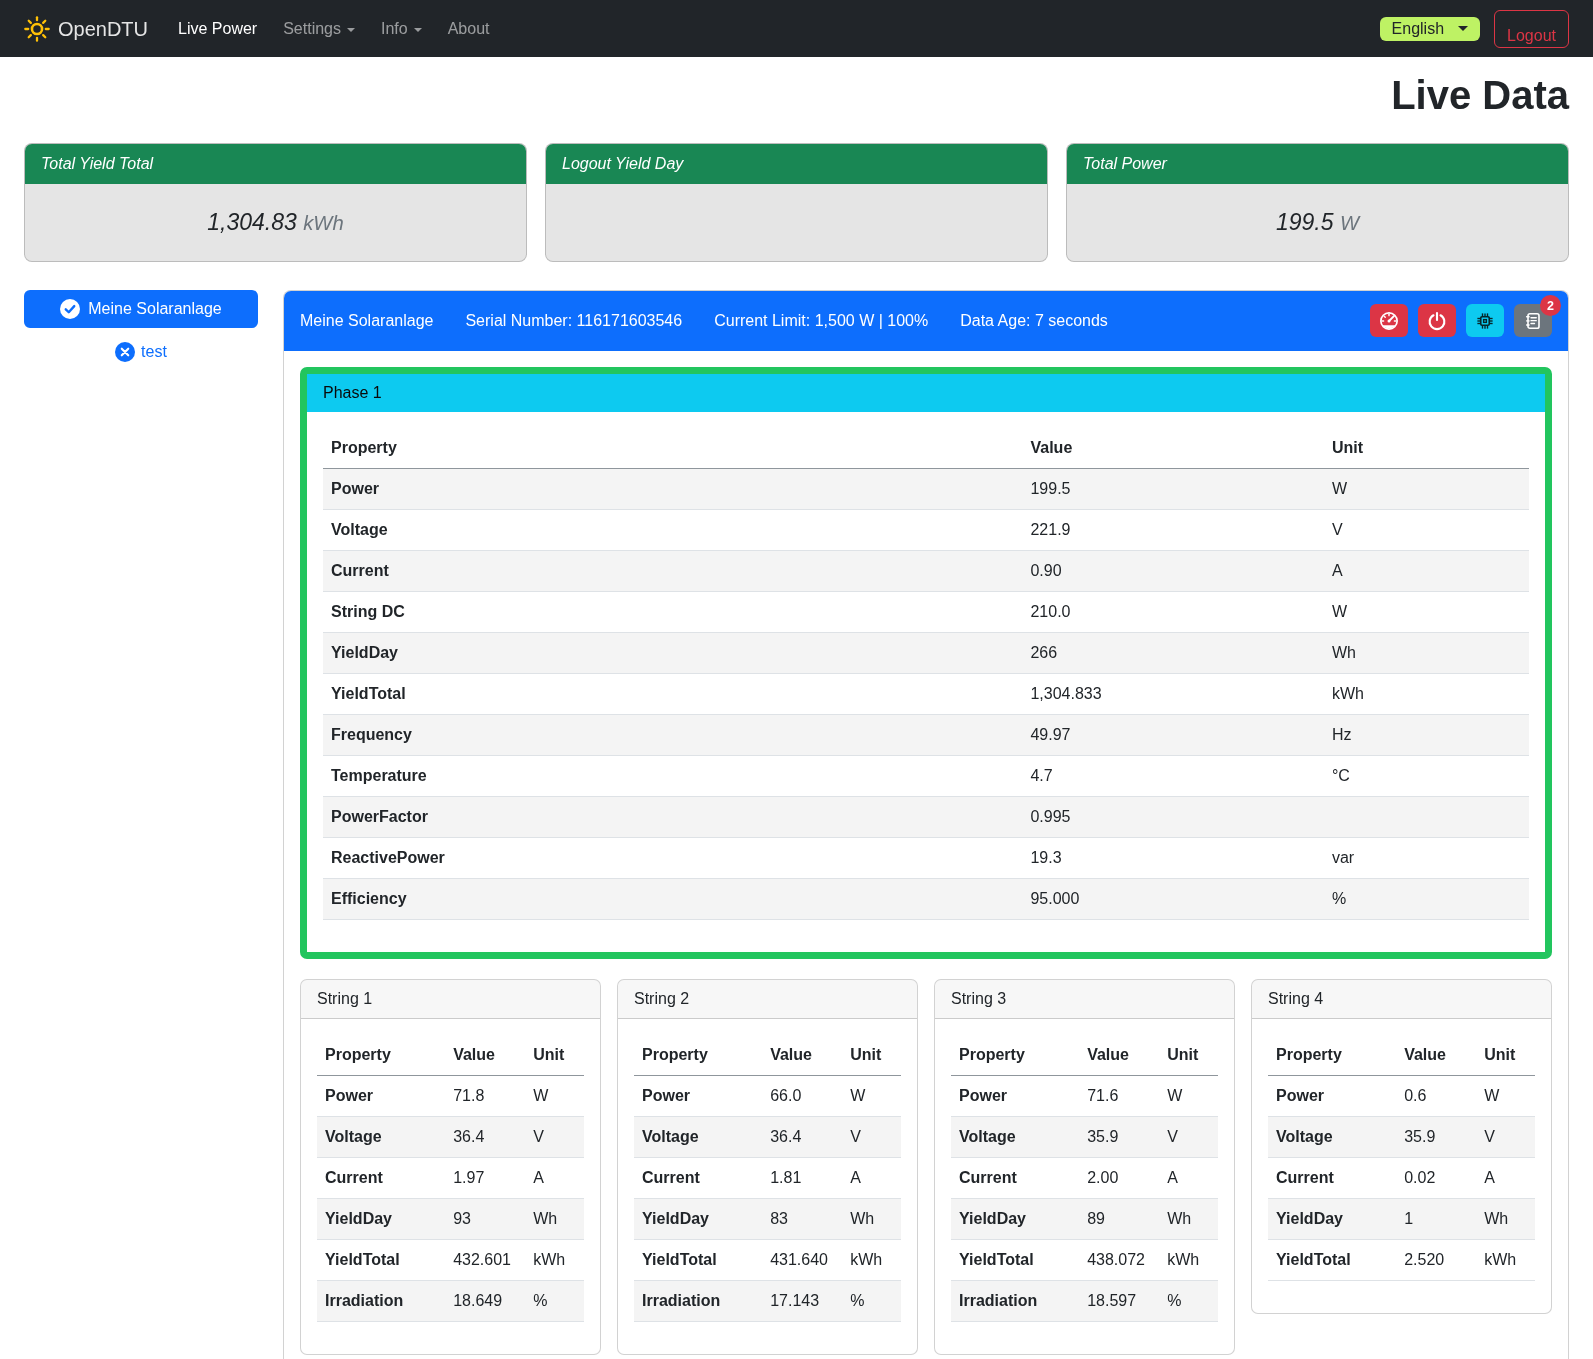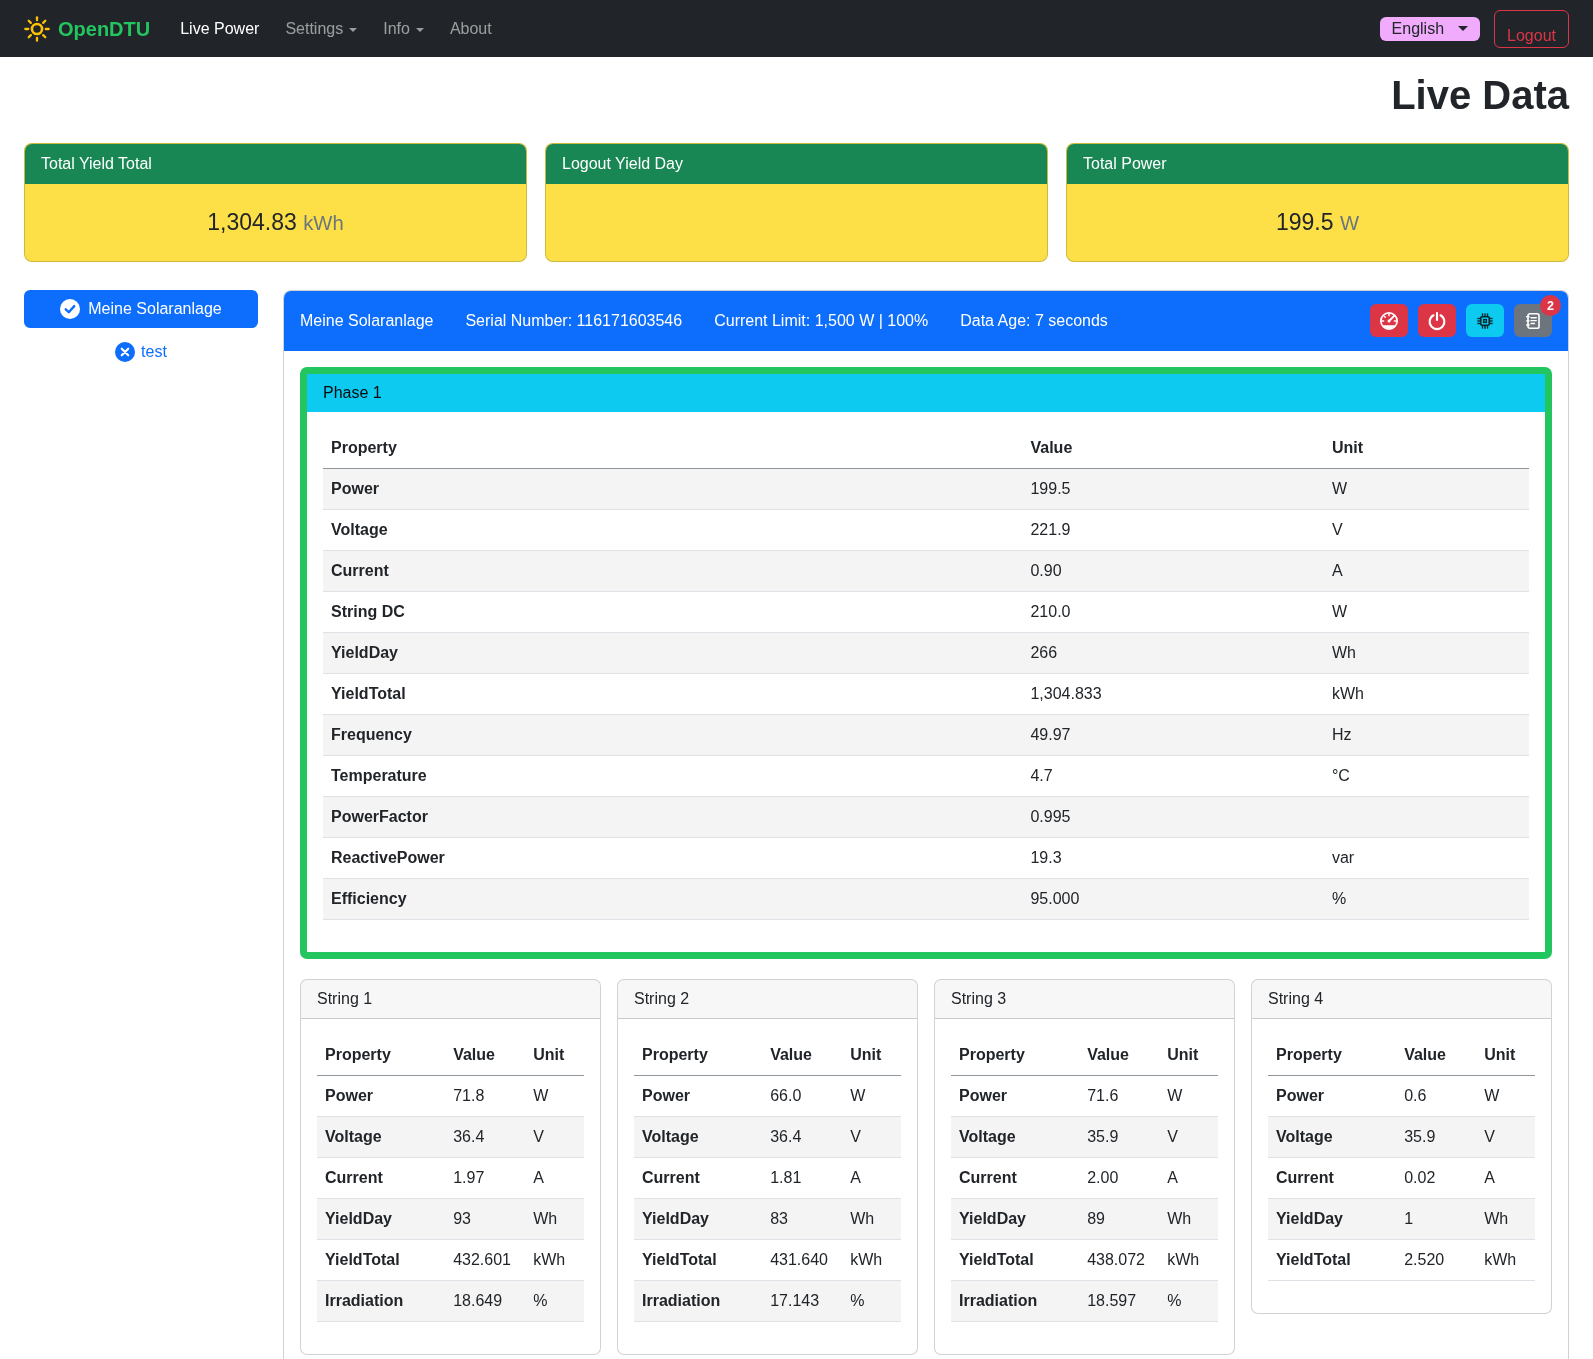--- a/index.html
+++ b/index.html
@@ -9,43 +9,43 @@
     background:#fff; color:#212529;
     font-family:"Liberation Sans", sans-serif;
     font-size:16px; line-height:1.5;
   }
 
   
   .navbar {
     height:57px; background:#212529; display:flex; align-items:center;
     padding:0 24px; color:#fff;
   }
-  .brand { display:flex; align-items:center; gap:8px; font-size:20px; font-weight:700; color:#22c55e; cursor:pointer; margin-right:20px; }
+  .brand { display:flex; align-items:center; gap:8px; font-size:20px; font-weight:400; color:#e5e5e5; cursor:pointer; margin-right:20px; }
   .nav-links { display:flex; align-items:center; gap:6px; flex:1; }
   .nav-link { padding:8px 10px; color:rgba(255,255,255,.55); cursor:pointer; display:flex; align-items:center; gap:6px; }
   .nav-link.active { color:#fff; }
   .caret { width:0; height:0; border-left:4px solid transparent; border-right:4px solid transparent; border-top:4px solid currentColor; display:inline-block; margin-top:2px; }
   .lang-select {
-    background:#f0abfc; color:#212529; border-radius:6px; height:24px;
+    background:#bef264; color:#212529; border-radius:6px; height:24px;
     display:flex; align-items:center; gap:14px; padding:0 12px; cursor:pointer; margin-right:14px;
   }
   .lang-caret { width:0; height:0; border-left:5px solid transparent; border-right:5px solid transparent; border-top:5px solid #212529; }
   .logout-btn {
     background:transparent; border:1px solid #dc3545; color:#dc3545;
     border-radius:6px; height:38px; padding:16px 12px; font-size:16px; cursor:pointer;
     font-family:inherit;
   }
 
   
   .container { padding:0 24px; }
   h1.page-title { font-size:40px; font-weight:700; margin:8px 0 18px;text-align:right; }
 
   
   .summary-row { display:grid; grid-template-columns:repeat(3,1fr); gap:18px; margin-bottom:28px; }
-  .sum-card { border:1px solid rgba(0,0,0,.175); border-radius:8px; overflow:hidden; background:#fde047; }
+  .sum-card { border:1px solid rgba(0,0,0,.175); border-radius:8px; overflow:hidden; background:#e5e5e5;font-style:italic; }
   .sum-card-header { background:#198754; color:#fff; padding:8px 16px; }
   .sum-card-body { padding:21px 16px; text-align:center; font-size:23px; font-weight:500; }
   .sum-unit { color:#6c757d; font-weight:400; font-size:0.88em; }
 
   
   .main-row { display:flex; align-items:flex-start; gap:25px; }
   .sidebar { width:234px; flex:none; }
   .inv-select-btn {
     width:100%; background:#0d6efd; border:none; color:#fff; border-radius:6px;
     height:38px; font-size:16px; font-family:inherit; cursor:pointer;

